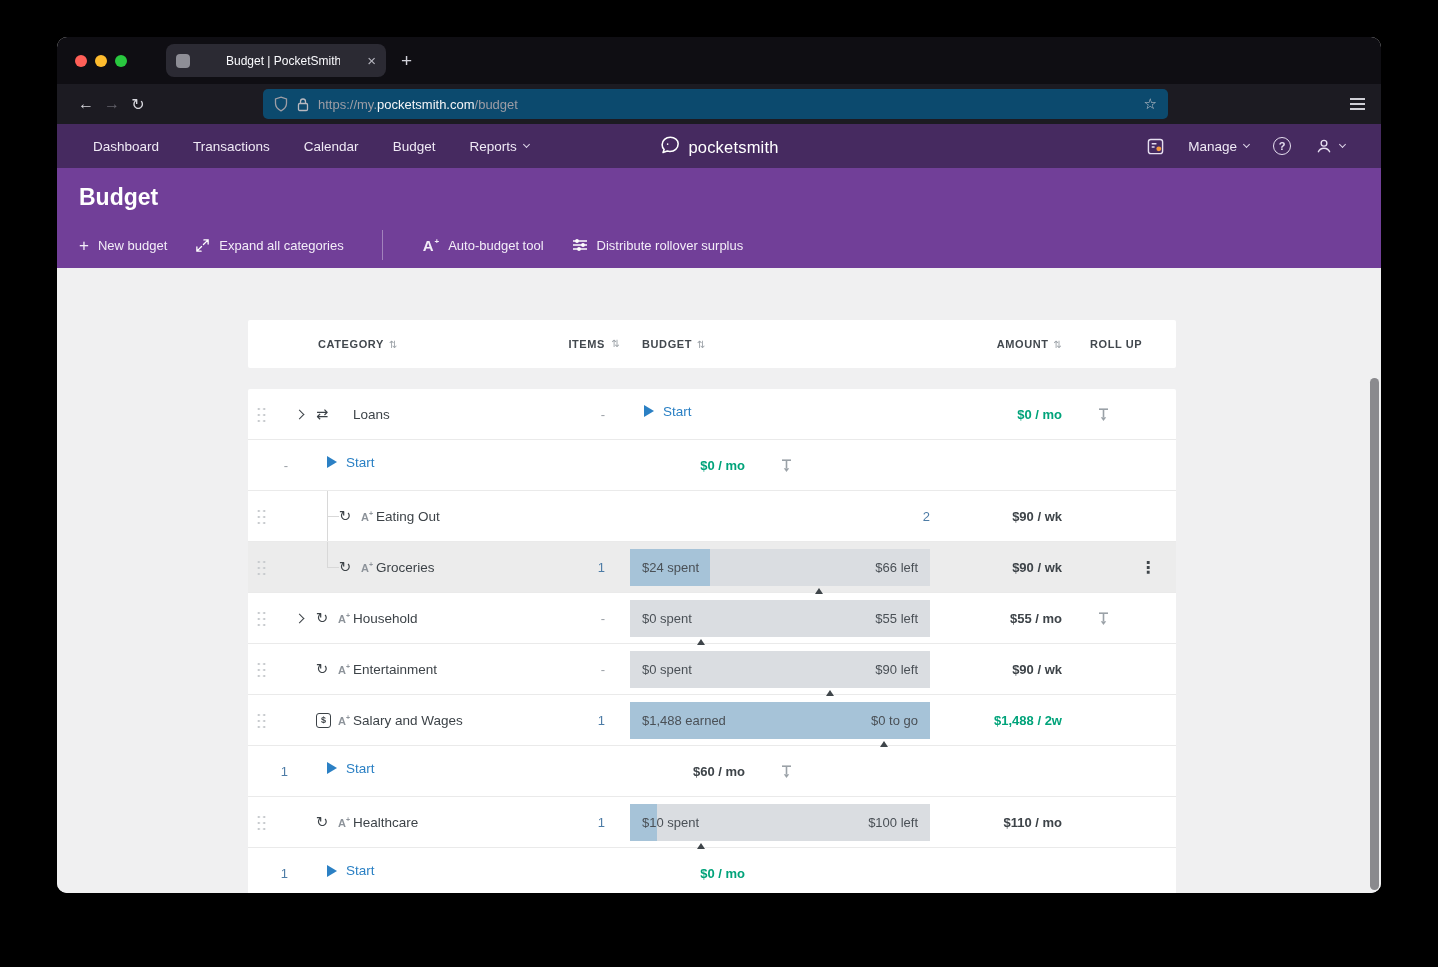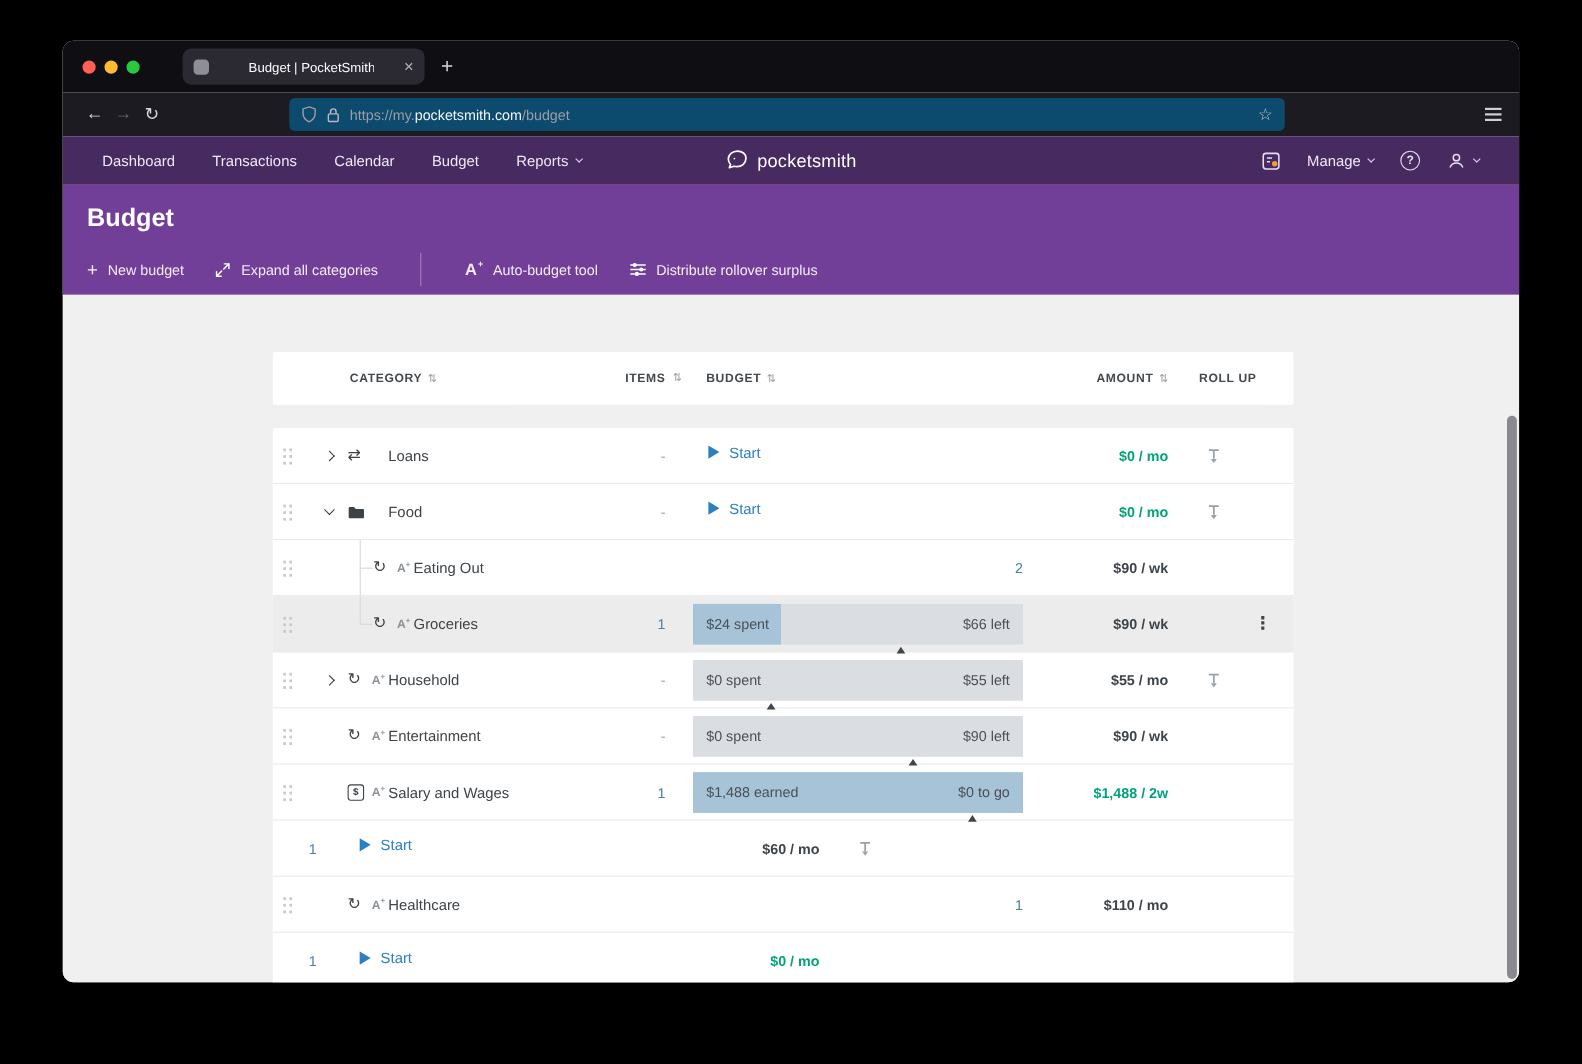--- a/index.html
+++ b/index.html
@@ -297,33 +297,20 @@
               <svg width="13" height="15" viewBox="0 0 13 15">
                 <line x1="2" y1="2.2" x2="11" y2="2.2" stroke="#9aa1a7" stroke-width="1.6"></line>
                 <line x1="6.5" y1="2" x2="6.5" y2="10" stroke="#9aa1a7" stroke-width="1.6"></line>
                 <path d="M6.5 14L3.8 10.2h5.4z" fill="#9aa1a7"></path>
               </svg>
             </span>
         </div>
       </div>
 
       <div class="trow">
-        <div class="rleft">
-          <span class="drag"></span>
-          <span class="exp">
-              <span class="chev down"></span>
-            </span>
-          <span class="cicon">
-              <svg width="15" height="13" viewBox="0 0 16 14" fill="#3c4247">
-                <path d="M1 3.2C1 2.5 1.5 2 2.2 2h4l1.8 2h6.8c.7 0 1.2.5 1.2 1.2v6.6c0 .7-.5 1.2-1.2 1.2H2.2C1.5 13 1 12.5 1 11.8z"></path>
-              </svg>
-            </span>
-          <span class="aslot"></span>
-          <span class="cname">Food</span>
-        </div>
         <span class="col-items items-dash">-</span>
         <div class="col-budget">
           <span class="start">
               <span class="play"></span>
               <span>Start</span>
             </span>
         </div>
         <span class="col-amount green">$0 / mo</span>
         <div class="col-rollup">
           <span class="pin">
@@ -469,20 +456,28 @@
 
       <div class="trow">
         <div class="rleft">
           <span class="drag"></span>
           <span class="exp"></span>
           <span class="cicon">↻</span>
           <span class="aslot auto-i">A</span>
           <span class="cname">Healthcare</span>
         </div>
         <span class="col-items items-num">1</span>
+        <div class="col-budget">
+          <div class="bar">
+            <span class="bar-fill" style="width: 9%;"></span>
+            <span class="bar-spent">$10 spent</span>
+            <span class="bar-left">$100 left</span>
+          </div>
+          <span class="marker" style="left: 23.5%;"></span>
+        </div>
         <span class="col-amount">$110 / mo</span>
         <div class="col-rollup"></div>
       </div>
 
       <div class="trow">
         <span class="col-items items-num">1</span>
         <div class="col-budget">
           <span class="start">
               <span class="play"></span>
               <span>Start</span>

